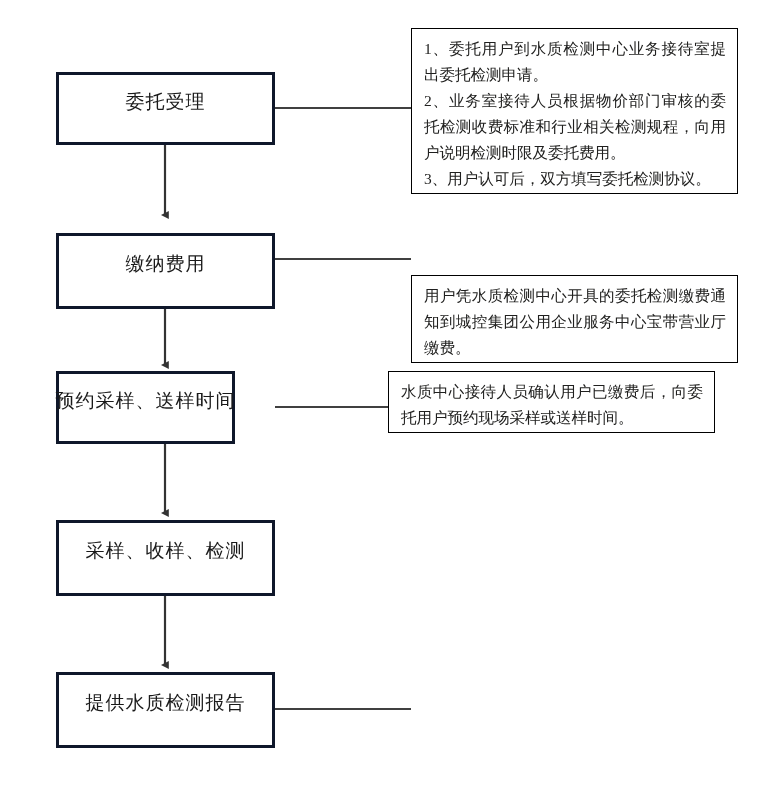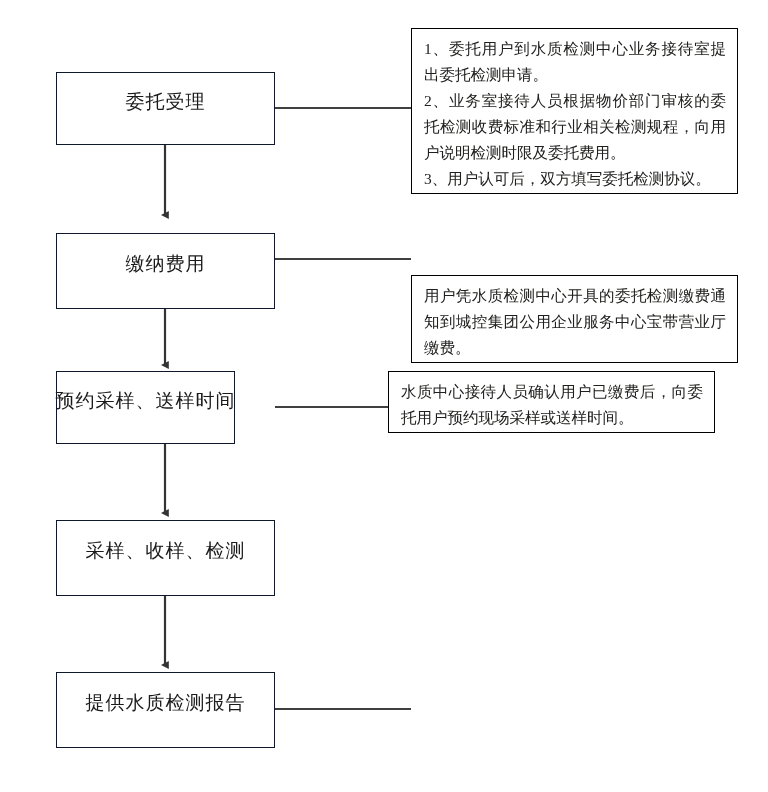--- a/index.html
+++ b/index.html
@@ -31,21 +31,21 @@
     top: 0;
     width: 768px;
     height: 792px;
     pointer-events: none;
   }
 
   
   .process-box {
     position: absolute;
     box-sizing: border-box;
-    border: 1px solid #0f172a;
+    border: 3px solid #0f172a;
     background: #ffffff;
     display: flex;
     align-items: center;
     justify-content: center;
     text-align: center;
   }
   .process-box .box-label {
     font-family: "Liberation Sans", "DejaVu Sans", sans-serif;
     font-size: 19px;
     line-height: 1.25;

